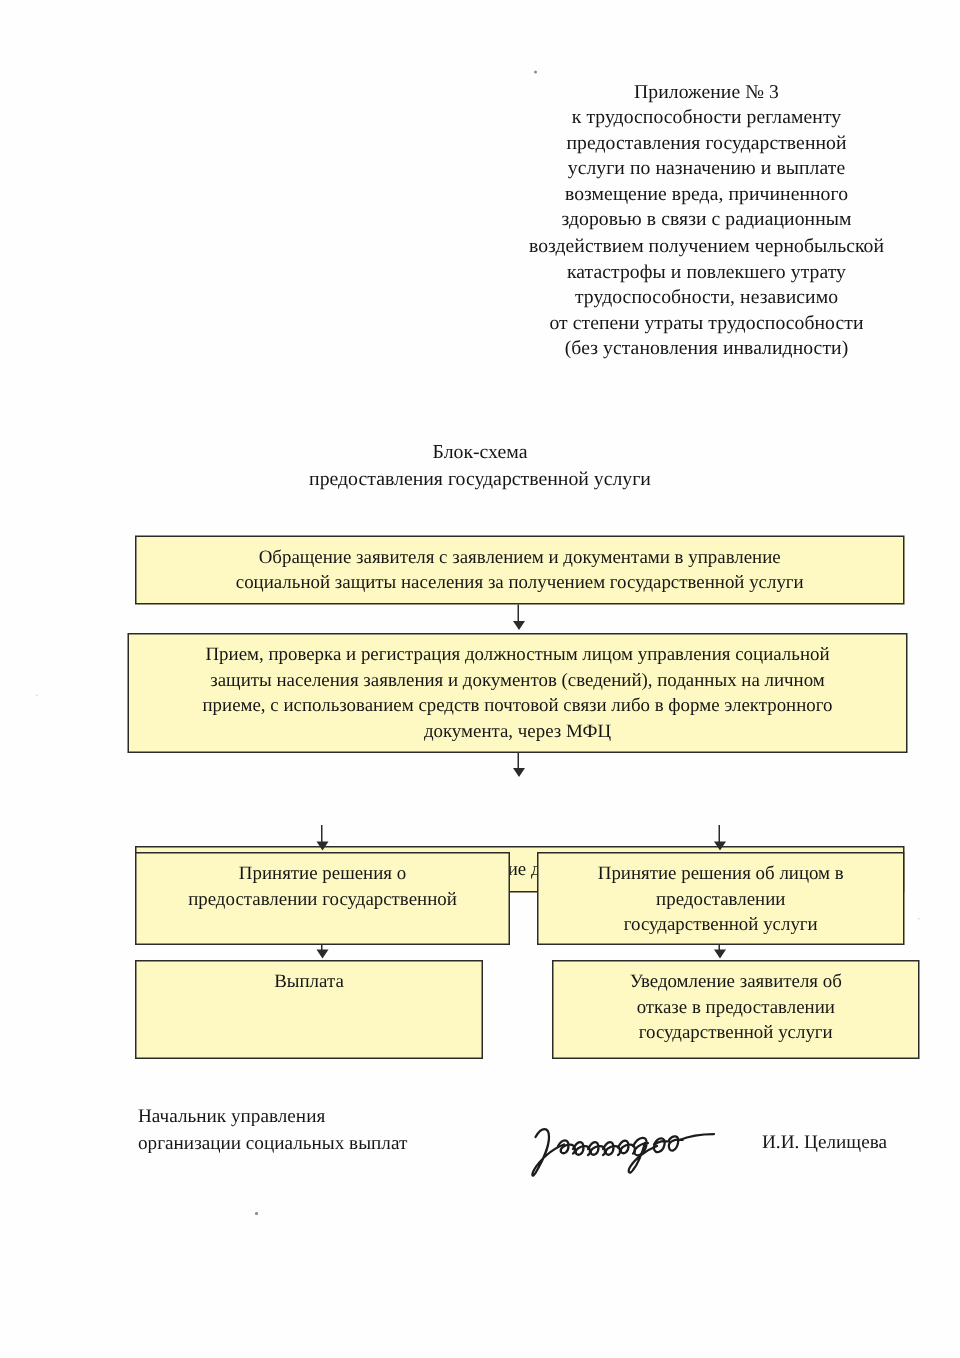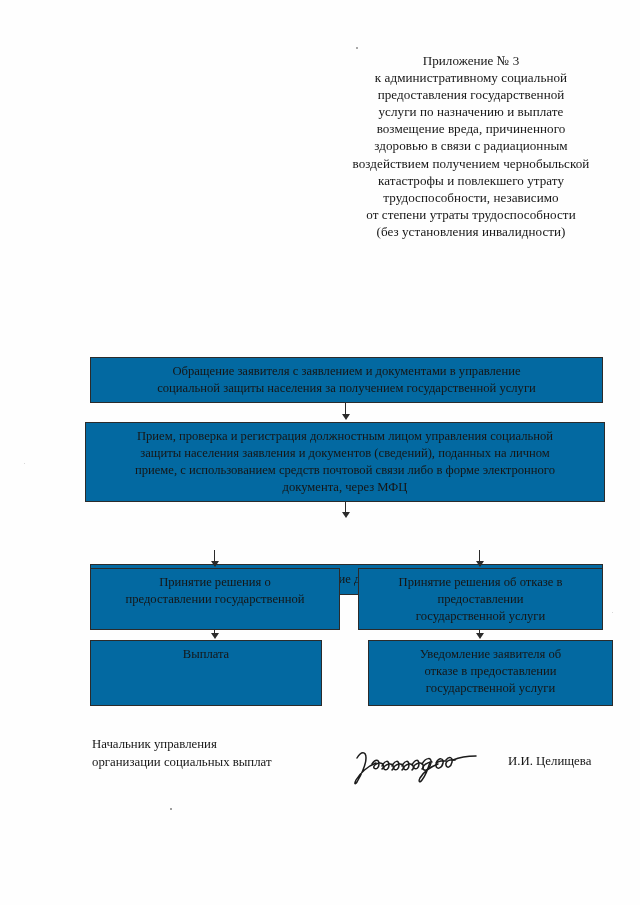--- a/index.html
+++ b/index.html
@@ -65,21 +65,21 @@
     position: absolute;
     left: 0;
     top: 0;
     width: 640px;
     height: 905px;
   }
   .node {
     position: absolute;
     box-sizing: border-box;
     border: 1.2px solid #2b2b2b;
-    background: #0369a1;
+    background: #fef9c3;
     text-align: center;
     font-size: 12.6px;
     line-height: 17px;
     padding: 5px 8px 4px 8px;
   }
   .node .nl { display: block; }
 
   
   #node-request   { left: 90px;  top: 357px; width: 513px; height: 46px; padding-top: 5px; }
   #node-intake    { left: 85px;  top: 422px; width: 520px; height: 80px; padding-top: 5px; }
@@ -137,32 +137,36 @@
 <div class="page">
 
   <div class="speckle" style="left:356px;top:47px;width:2px;height:2px;"></div>
   <div class="speckle" style="left:170px;top:808px;width:1.5px;height:1.5px;"></div>
 
   <div class="speckle" style="left:24px;top:463px;width:1.4px;height:1.4px;opacity:.45;"></div>
   <div class="speckle" style="left:612px;top:612px;width:1.4px;height:1.4px;opacity:.45;"></div>
 
   <div class="header-block">
     <span class="hl">Приложение № 3</span>
-    <span class="hl">к административному социальной</span>
+    <span class="hl">к трудоспособности регламенту</span>
     <span class="hl">предоставления государственной</span>
     <span class="hl">услуги по назначению и выплате</span>
     <span class="hl">возмещение вреда, причиненного</span>
     <span class="hl">здоровью в связи с радиационным</span>
     <span class="hl">воздействием получением чернобыльской</span>
     <span class="hl">катастрофы и повлекшего утрату</span>
     <span class="hl">трудоспособности, независимо</span>
     <span class="hl">от степени утраты трудоспособности</span>
     <span class="hl">(без установления инвалидности)</span>
   </div>
 
+  <div class="doc-title">
+    <span class="tl">Блок-схема</span>
+    <span class="tl">предоставления государственной услуги</span>
+  </div>
 
   <div class="flow">
 
     <div class="node" id="node-request">
       <span class="nl">Обращение заявителя с заявлением и документами в управление</span>
       <span class="nl">социальной защиты населения за получением государственной услуги</span>
     </div>
 
     <div class="arrow-line" style="left:345px;top:403px;height:12px;"></div>
     <div class="arrow-head" style="left:341.5px;top:414px;"></div>
@@ -186,21 +190,21 @@
 
     <div class="arrow-line" style="left:479px;top:550px;height:12px;"></div>
     <div class="arrow-head" style="left:475.5px;top:561px;"></div>
 
     <div class="node" id="node-grant">
       <span class="nl">Принятие решения о</span>
       <span class="nl">предоставлении государственной</span>
     </div>
 
     <div class="node" id="node-refuse">
-      <span class="nl">Принятие решения об отказе в</span>
+      <span class="nl">Принятие решения об лицом в</span>
       <span class="nl">предоставлении</span>
       <span class="nl">государственной услуги</span>
     </div>
 
     <div class="arrow-line" style="left:214px;top:630px;height:5px;"></div>
     <div class="arrow-head" style="left:210.5px;top:633px;"></div>
 
     <div class="arrow-line" style="left:479px;top:630px;height:5px;"></div>
     <div class="arrow-head" style="left:475.5px;top:633px;"></div>
 

